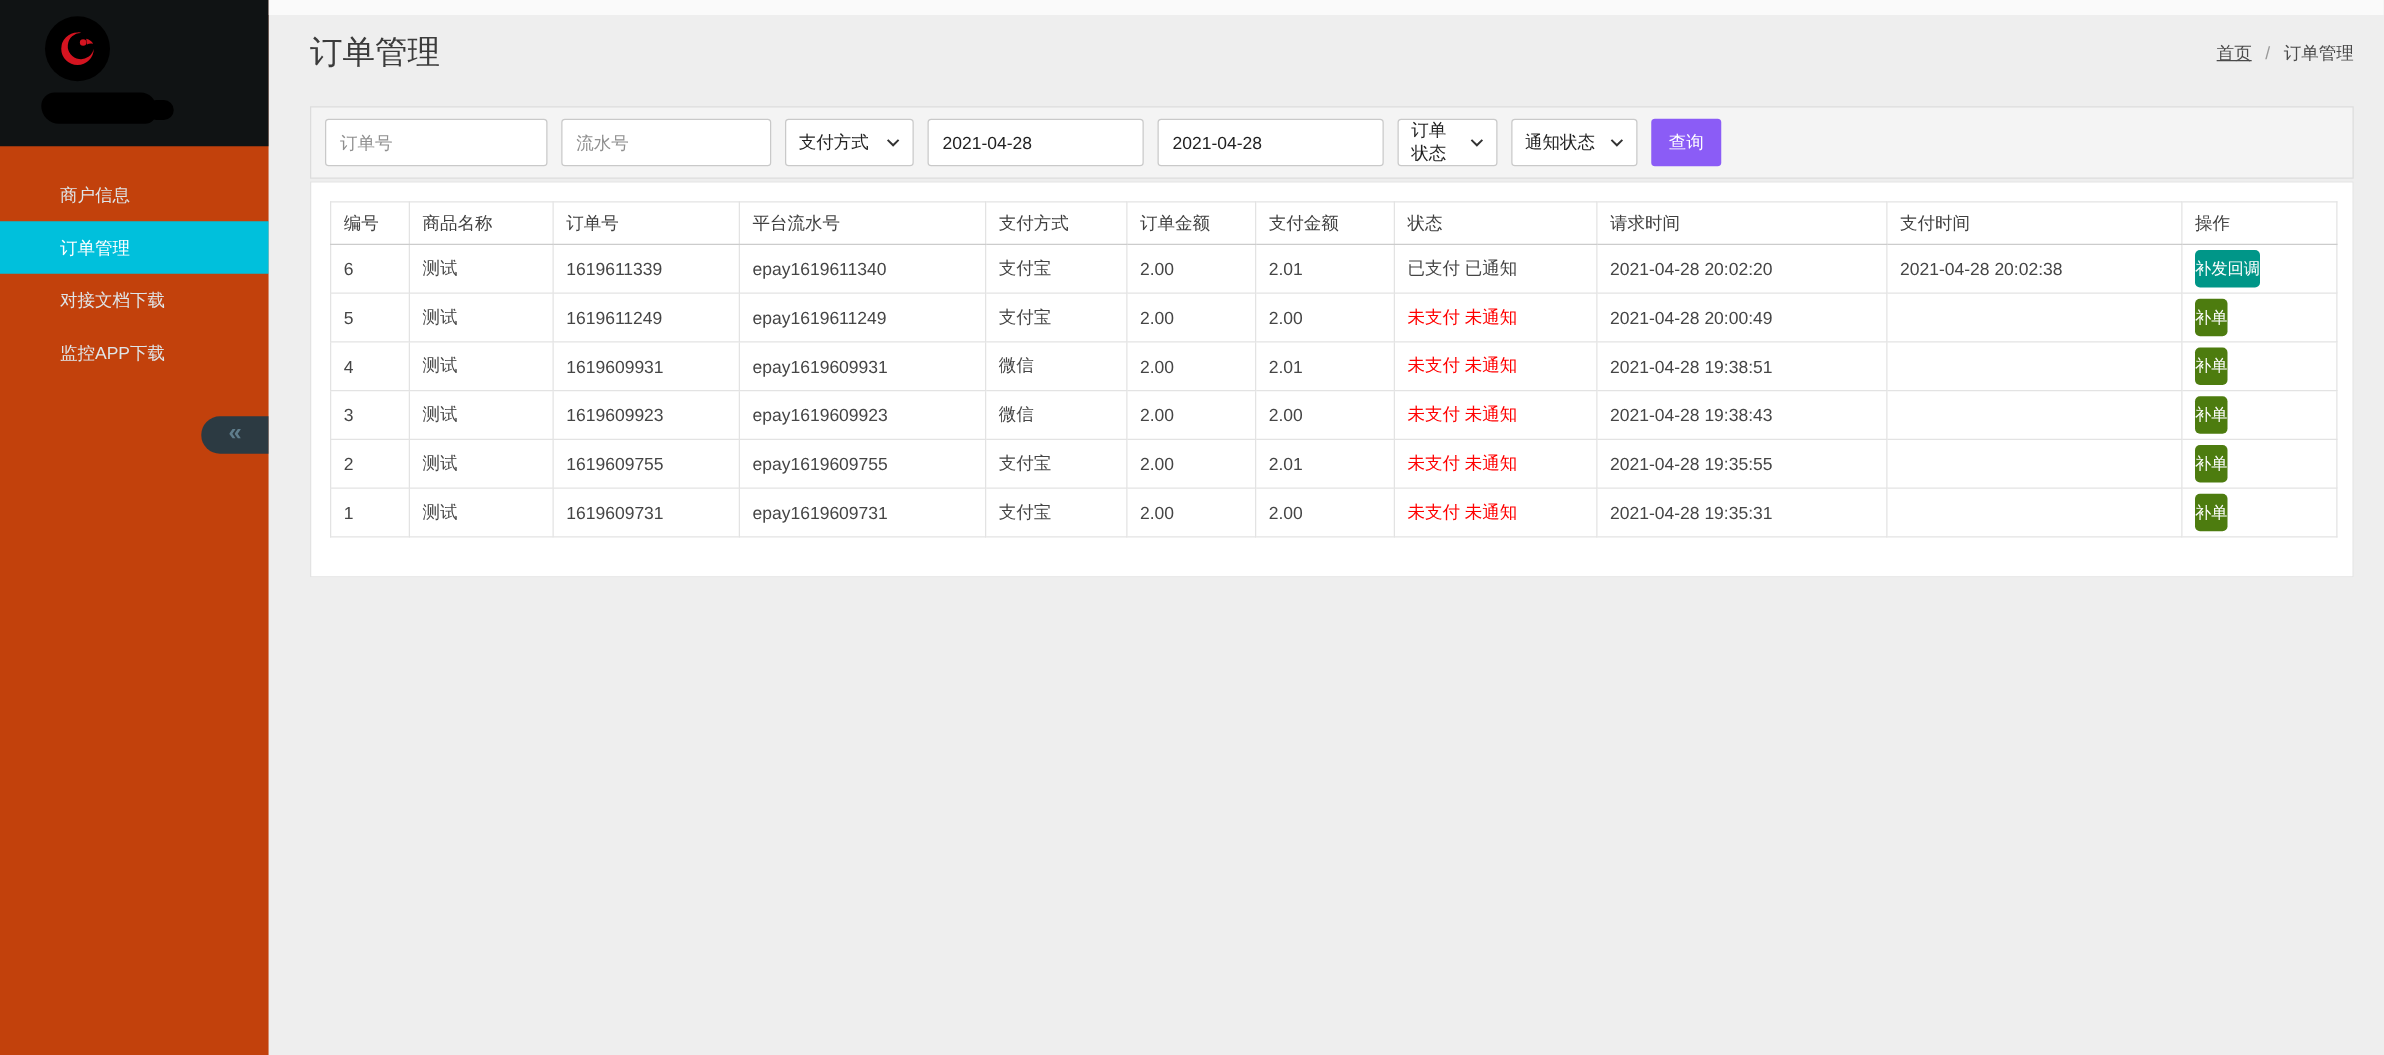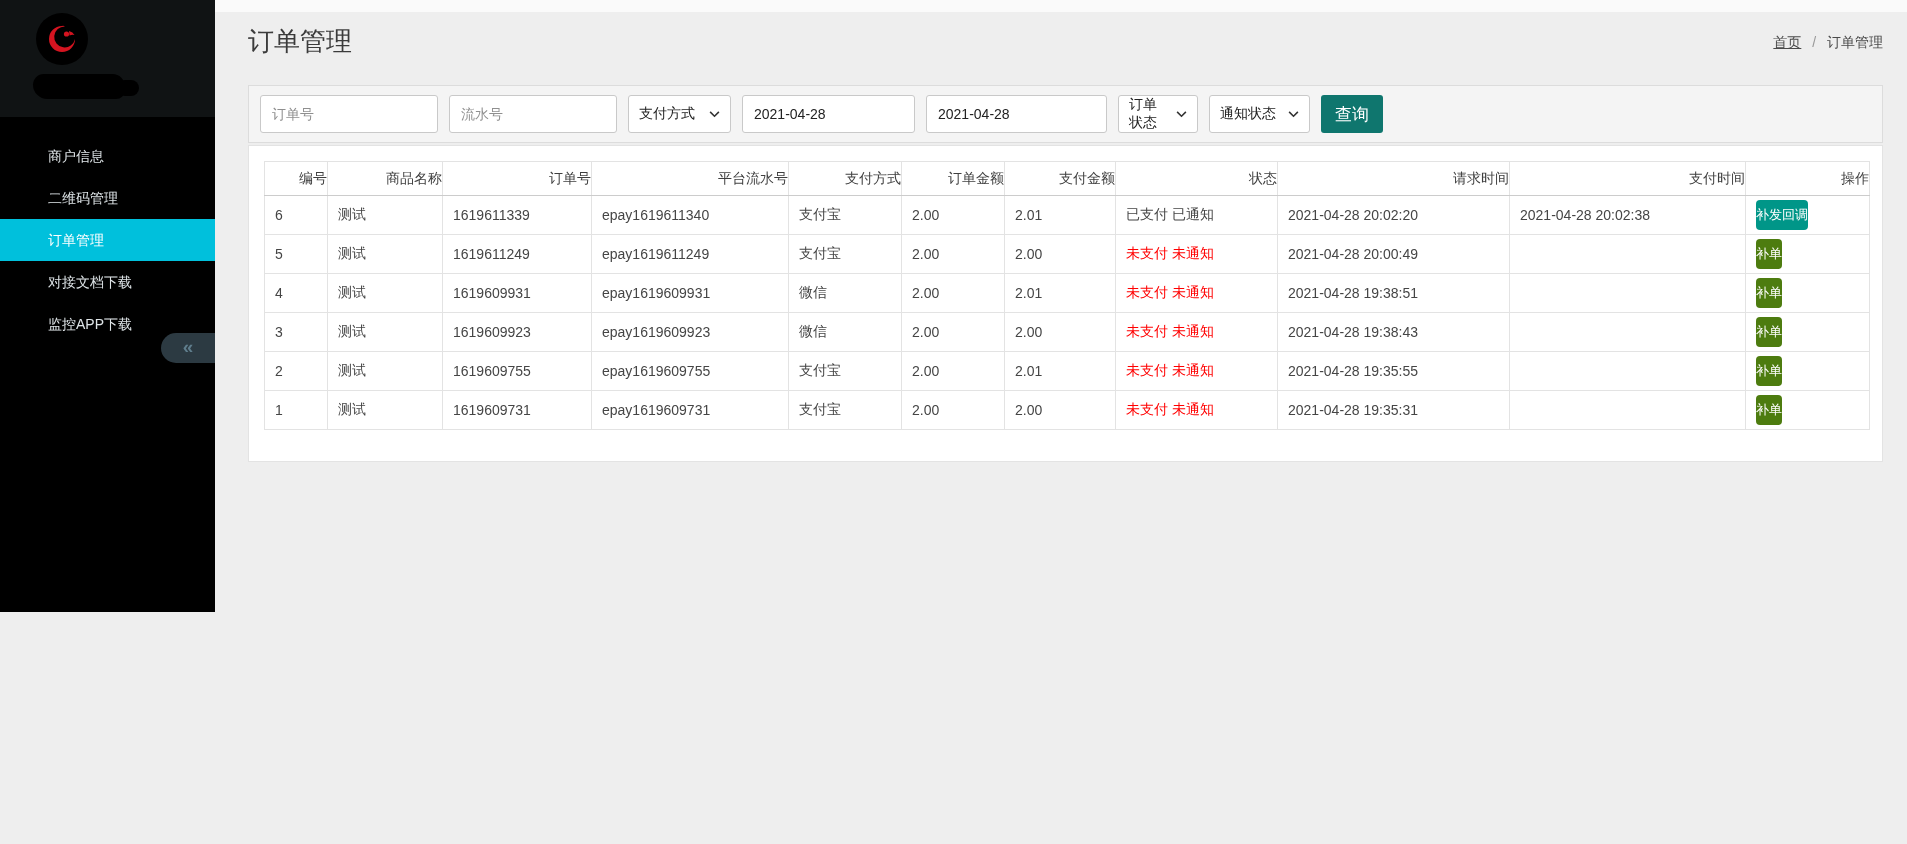--- a/index.html
+++ b/index.html
@@ -4,22 +4,22 @@
 <style>
   * { box-sizing: border-box; margin: 0; padding: 0; }
   html,body { width:1907px; height:844px; overflow:hidden; }
   body {
     font-family: "Liberation Sans", "DejaVu Sans", sans-serif;
     background:#eeeeee;
     position:relative;
   }
   
   .sidebar {
-    position:absolute; left:0; top:0; width:215px; height:612px;
-    background:#000000;
+    position:absolute; left:0; top:0; width:215px; height:844px;
+    background:#c2410c;
   }
   .logo-block {
     height:117px; background:#101314; position:relative;
   }
   .logo-circle {
     position:absolute; left:36px; top:13px; width:52px; height:52px;
     border-radius:50%; background:#000; display:flex; align-items:center; justify-content:center;
   }
   .brand-blob {
     position:absolute; left:33px; top:74px; width:92px; height:25px;
@@ -74,38 +74,38 @@
   .select-box {
     height:38px; background:#fff; border:1px solid #c9c9c9; border-radius:3px;
     display:flex; align-items:center; justify-content:space-between;
     padding:0 10px; margin-right:11px; font-size:14px; color:#222; cursor:pointer;
   }
   .w-pay { width:103px; }
   .w-ostatus { width:80px; }
   .w-nstatus { width:101px; }
   .chev { margin-left:8px; display:flex; }
   .search-btn {
-    height:38px; padding:0 14px; background:#0f766e; color:#fff;
-    border:none; border-radius:3px; font-size:17px; cursor:pointer;
+    height:38px; padding:0 14px; background:#8b5cf6; color:#fff;
+    border:none; border-radius:3px; font-size:14px; cursor:pointer;
     font-family:"Liberation Sans","DejaVu Sans",sans-serif;
   }
   
   .table-card {
     position:absolute; left:33px; top:145px; width:1635px; height:317px;
     background:#ffffff; border:1px solid #e3e3e3; padding:15px;
   }
   table.orders {
     border-collapse:collapse; table-layout:fixed; width:1605px;
     font-size:14px; color:#454545;
   }
   table.orders th, table.orders td {
     border:1px solid #e3e3e3; text-align:left; padding:0 0 0 10px;
     white-space:nowrap; overflow:hidden;
   }
-  table.orders th { height:34px; font-weight:400; color:#3f3f3f; border-bottom:1px solid #cccccc;text-align:right; }
+  table.orders th { height:34px; font-weight:400; color:#3f3f3f; border-bottom:1px solid #cccccc; }
   table.orders td { height:39px; }
   col.c1{width:63px} col.c2{width:115px} col.c3{width:149px} col.c4{width:197px}
   col.c5{width:113px} col.c6{width:103px} col.c7{width:111px} col.c8{width:162px}
   col.c9{width:232px} col.c10{width:236px} col.c11{width:124px}
   .st-paid { color:#454545; }
   .st-unpaid { color:#ff0000; }
   .act-btn {
     color:#fff; border:none; border-radius:4px; font-size:13px;
     padding:6px 0; cursor:pointer;
     font-family:"Liberation Sans","DejaVu Sans",sans-serif;
@@ -122,21 +122,20 @@
       <svg width="34" height="34" viewBox="0 0 34 34">
         <path d="M17 4 a13 13 0 1 0 13 13 a10.5 10.5 0 1 1 -10 -12.6 a4 4 0 0 0 -3 -0.4 z" fill="#d41420"></path>
         <circle cx="21.5" cy="12" r="2.6" fill="#d41420"></circle>
         <path d="M24 9 q4 1 5.5 4 q-2.5 -0.5 -5 0.5 z" fill="#d41420"></path>
       </svg>
     </div>
     <div class="brand-blob"></div>
   </div>
   <div class="side-menu">
       <div class="side-item">商户信息</div>
-      <div class="side-item">二维码管理</div>
       <div class="side-item active">订单管理</div>
       <div class="side-item">对接文档下载</div>
       <div class="side-item">监控APP下载</div>
     </div>
   <div class="collapse-pill">
     <span>«</span>
   </div>
 </div>
 
 <div class="content">

